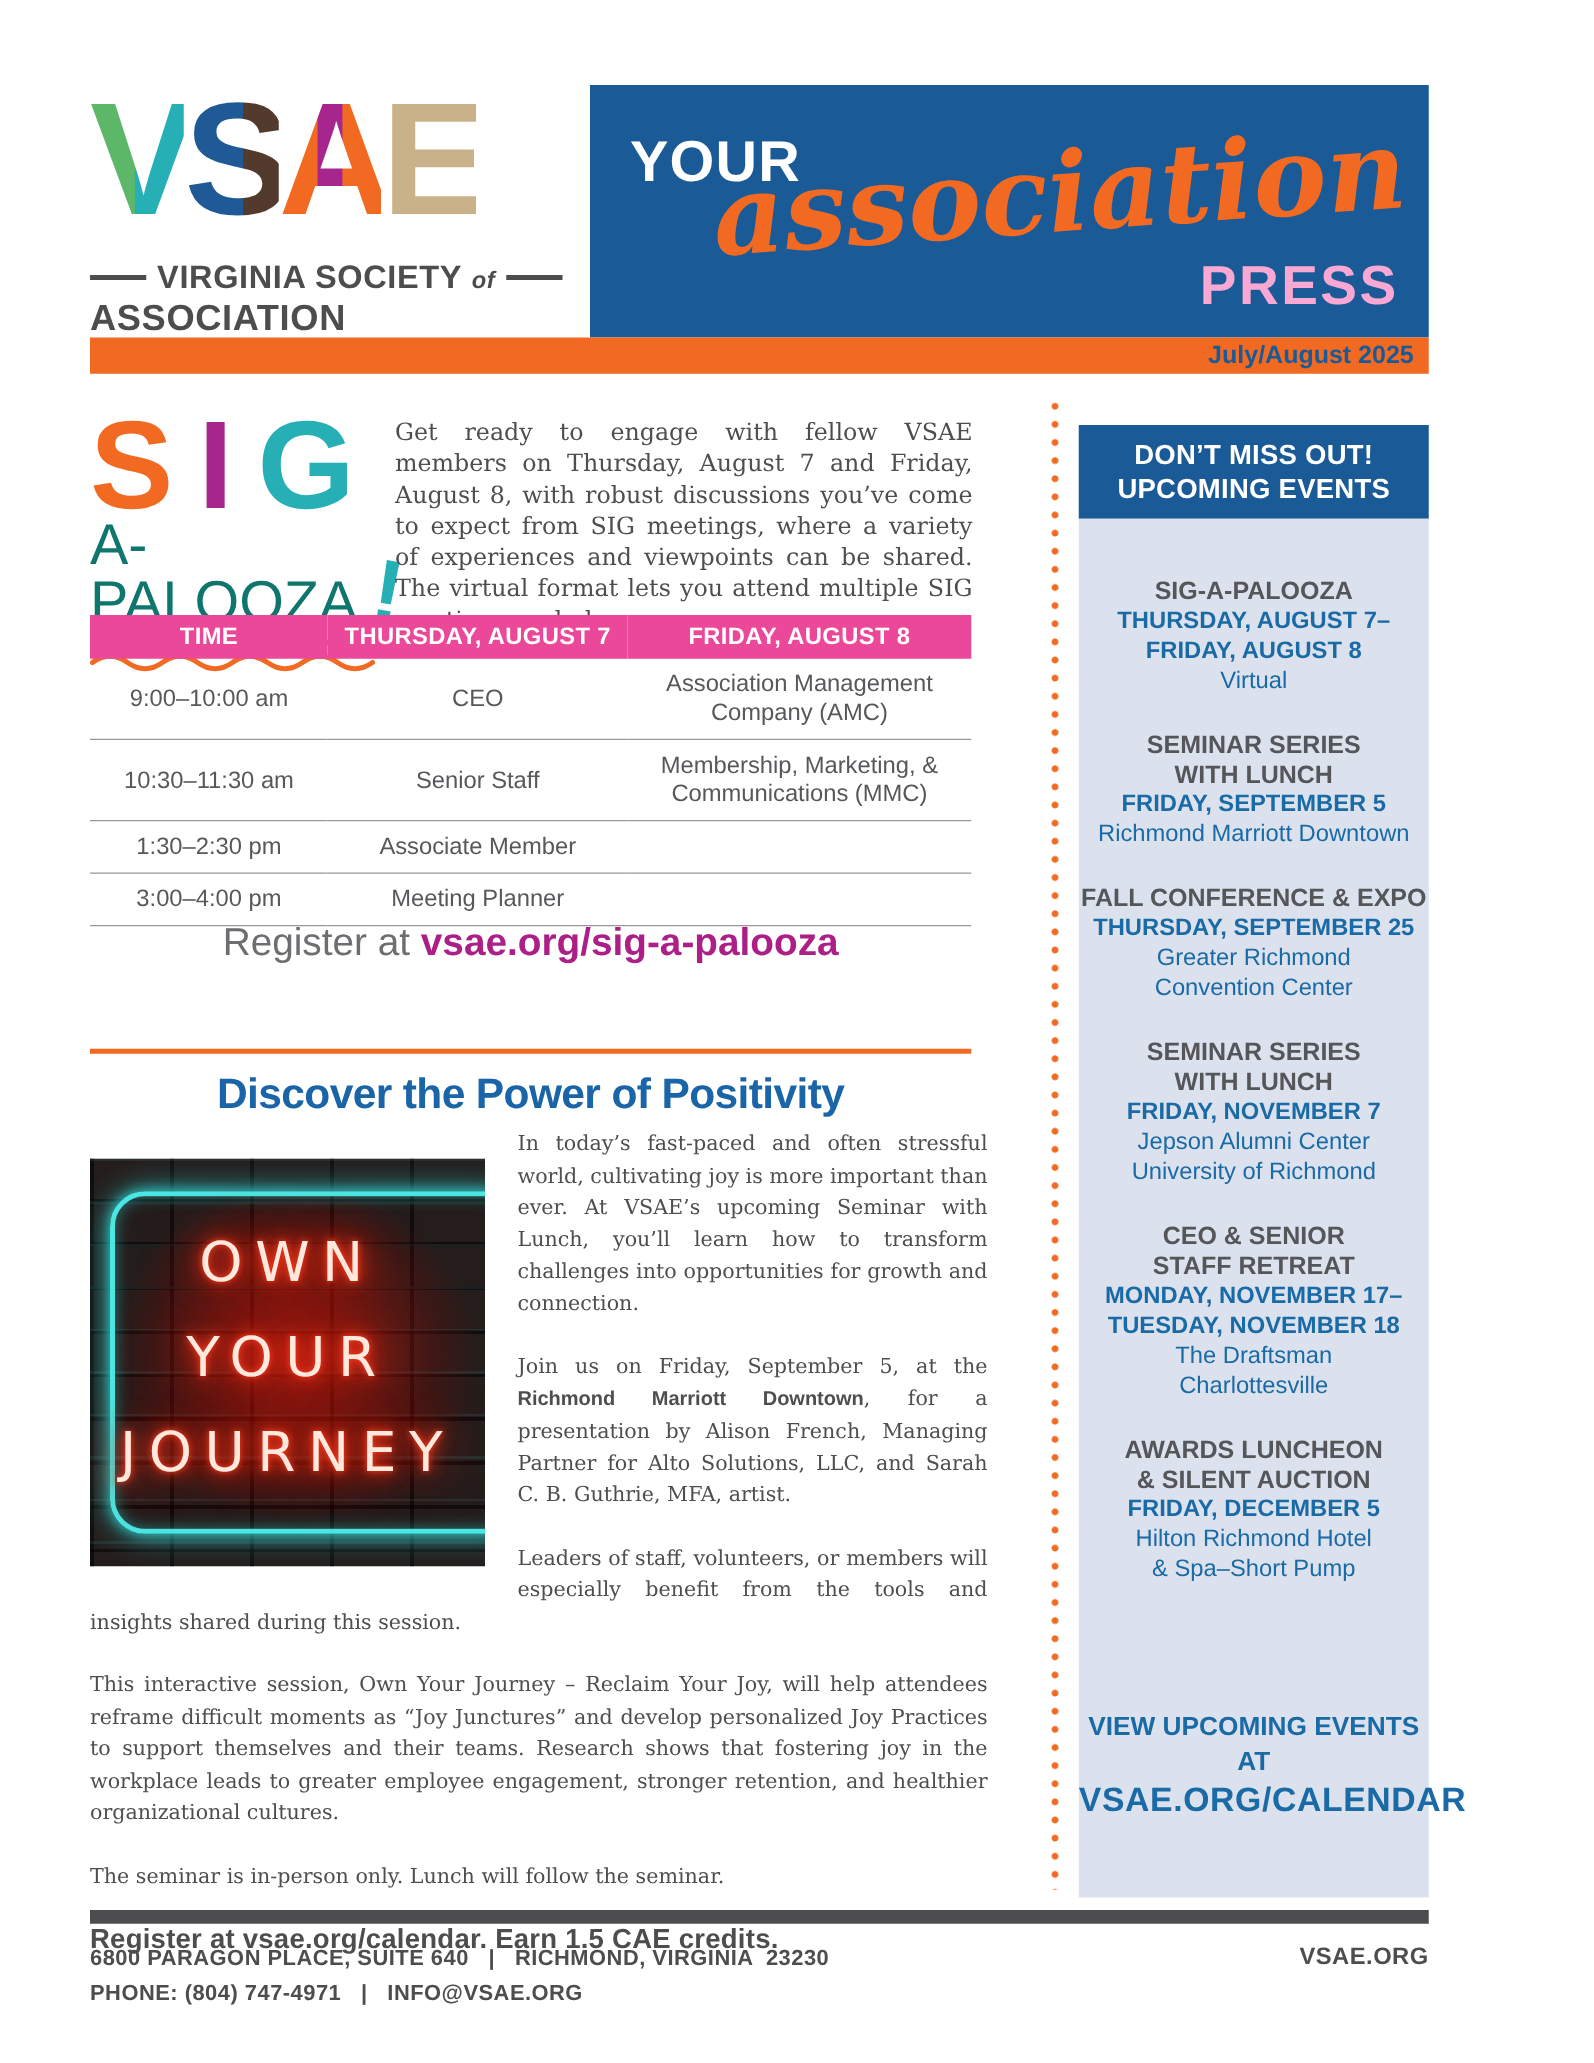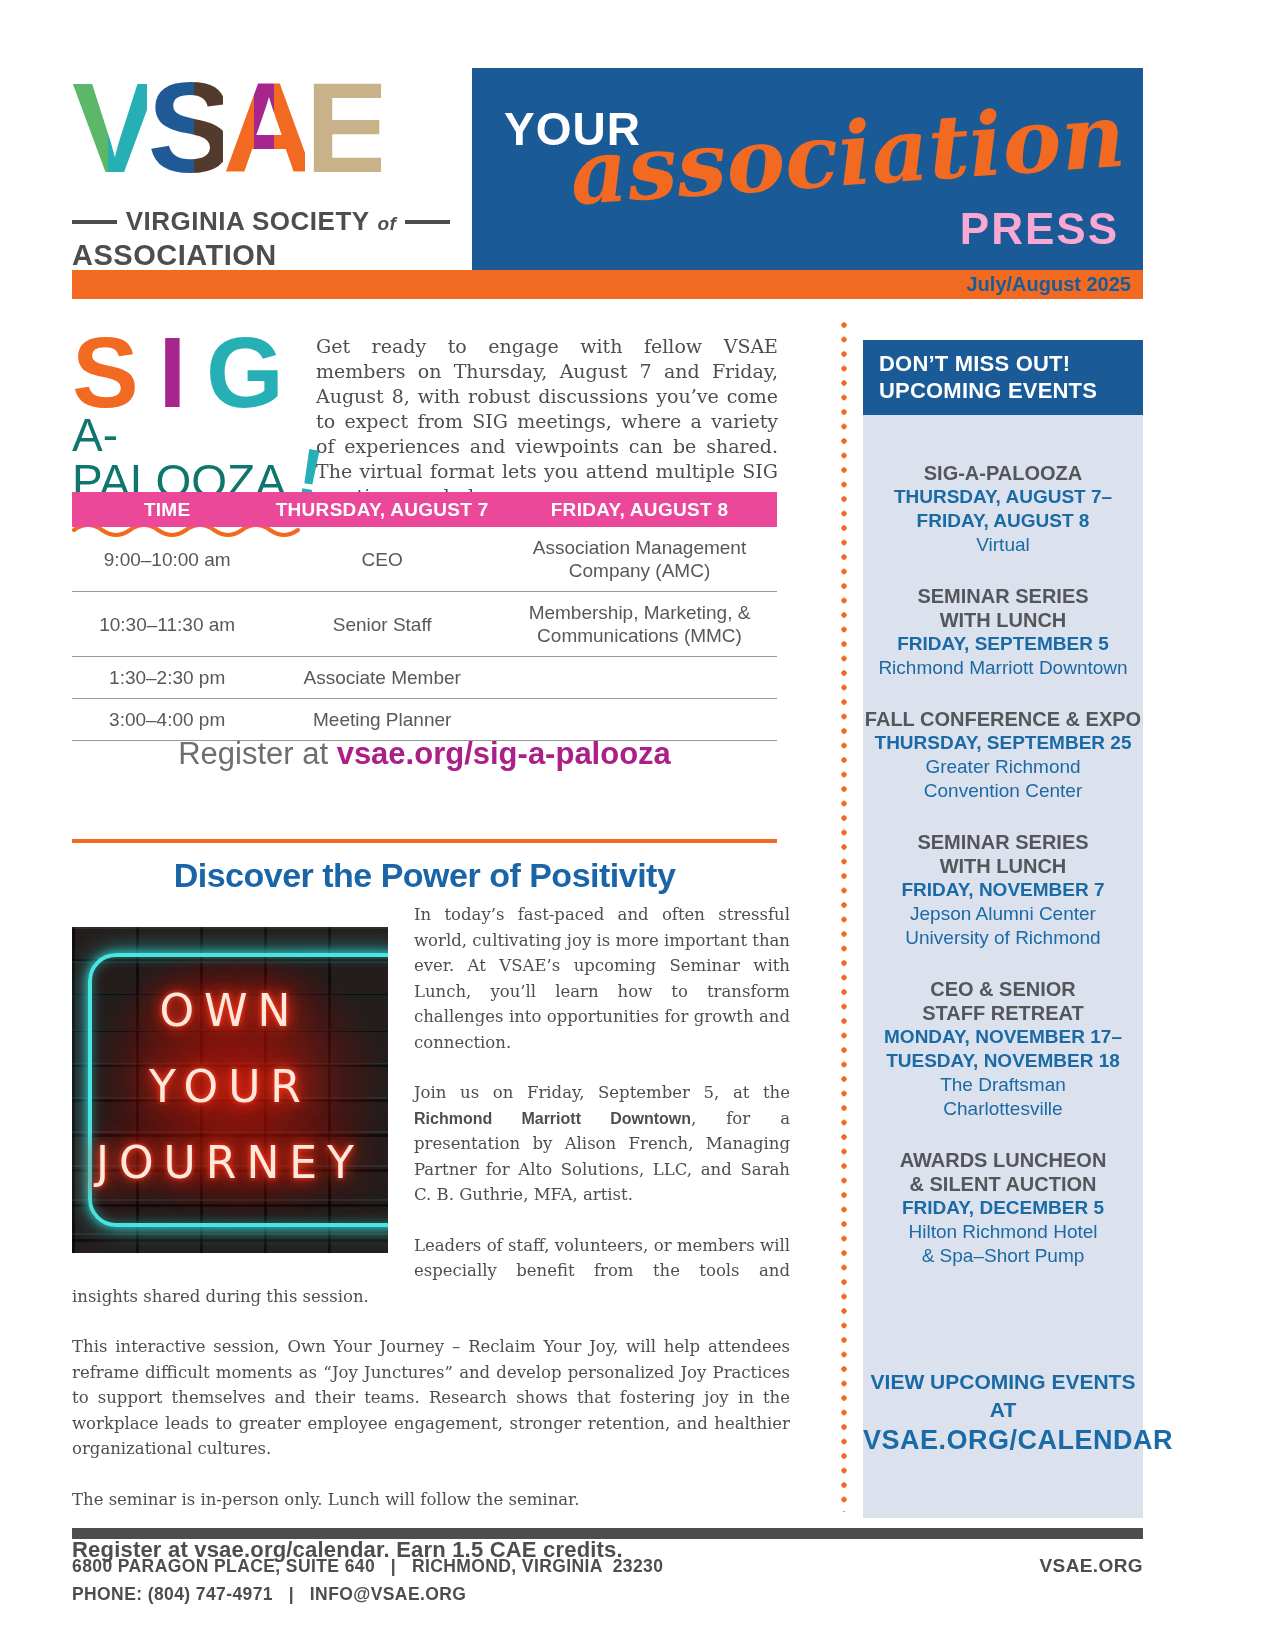--- a/index.html
+++ b/index.html
@@ -89,21 +89,21 @@
   .neon .neon-text { position:absolute; left:0; right:0; top:46px; text-align:center;
                      font-family:"DejaVu Sans", sans-serif; font-weight:normal;
                      font-size:44px; line-height:76px; letter-spacing:10px; color:#ffe9dd;
                      text-shadow:0 0 5px #ff3b1e, 0 0 14px #ff3b1e, 0 0 30px #e11b07, 0 0 48px #e11b07; }
 
   
   .dotline { left:841px; top:322px; width:6px; height:1190px;
              background-image:radial-gradient(circle at 3px 3px, #f26a22 2.4px, rgba(0,0,0,0) 3px);
              background-size:6px 14.5px; background-repeat:repeat-y; }
   .sidebar { left:863px; top:340px; width:280px; }
-  .sb-header { background:#1a5a96; color:#ffffff; font-weight:bold;
+  .sb-header { background:#1a5a96; color:#ffffff; text-align:center; font-weight:bold;
                font-size:22px; line-height:27px; padding:10px 16px 11px; letter-spacing:0.2px; }
   .sb-body { background:#dce1ee; height:1103px; position:relative; padding-top:46px; }
   .sb-event { text-align:center; margin-bottom:27px; }
   .sb-event .t { color:#55565a; font-weight:bold; font-size:20px; line-height:24px; }
   .sb-event .d { color:#1a6aa5; font-weight:bold; font-size:19px; line-height:24px; }
   .sb-event .v { color:#1a6aa5; font-size:19px; line-height:24px; }
   .sb-view { position:absolute; left:0; right:0; bottom:62px; text-align:center; }
   .sb-view .l1 { color:#1a6aa5; font-weight:bold; font-size:21px; line-height:28px; }
   .sb-view .l2 { color:#1a6aa5; font-weight:bold; font-size:27px; line-height:32px; letter-spacing:0.5px; }
 

